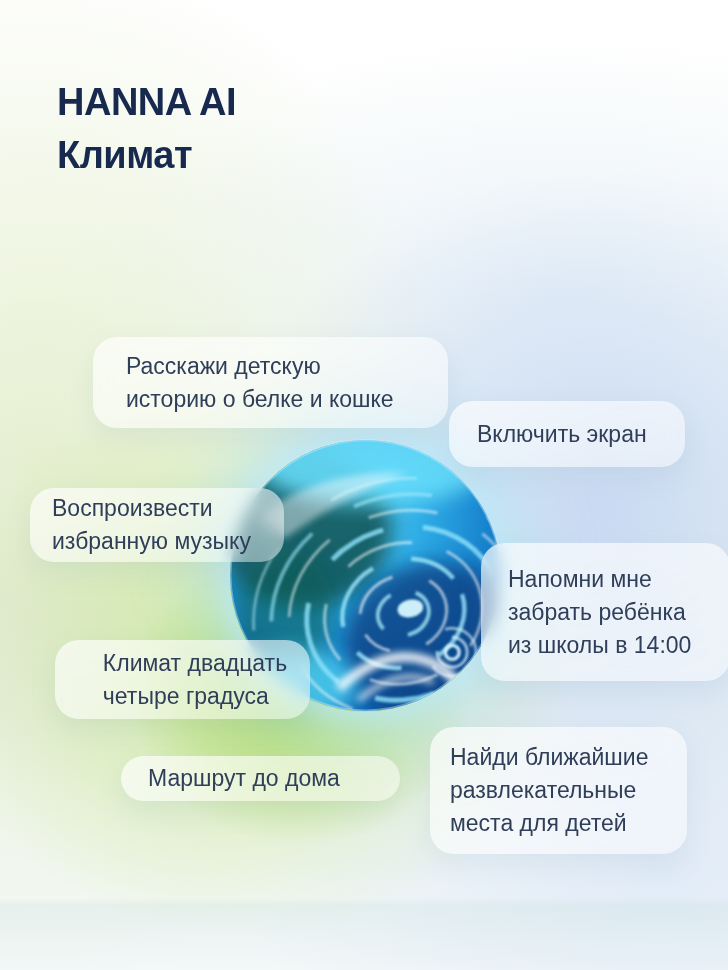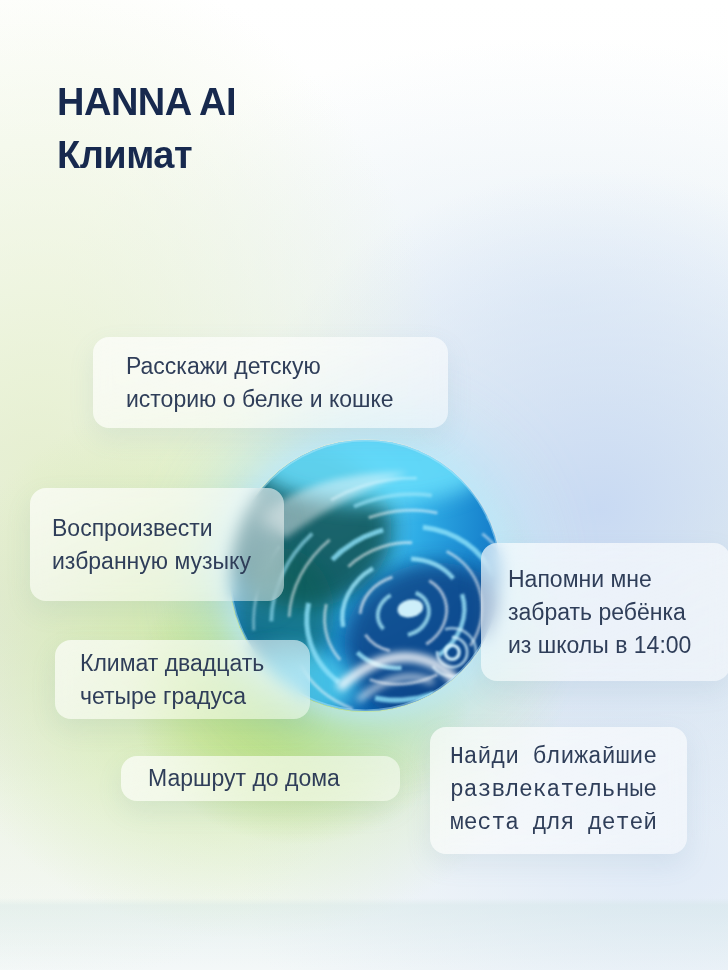--- a/index.html
+++ b/index.html
@@ -31,34 +31,34 @@
   .orb{
     position:absolute;left:229px;top:439px;width:273px;height:273px;z-index:1;
     border-radius:50%;
     box-shadow:0 0 70px 24px rgba(176,228,250,0.75), 0 0 22px 6px rgba(210,242,255,0.6);
   }
   .orb svg{display:block;width:273px;height:273px;}
   .bubble{
     position:absolute;z-index:2;
     display:flex;align-items:center;
     background:linear-gradient(160deg, rgba(255,255,255,0.68) 0%, rgba(255,255,255,0.46) 100%);
-    border-radius:16px;
+    border-radius:24px;
     box-shadow:0 10px 26px rgba(110,145,170,0.12);
     -webkit-backdrop-filter:blur(8px);backdrop-filter:blur(8px);
   }
   .bubble-text{
     color:#2f3e59;font-size:23px;line-height:33px;white-space:pre-line;
   }
   .b1{left:93px; top:337px;width:322px;height:91px; padding-left:33px;}
   .b2{left:449px;top:401px;width:208px;height:66px; padding-left:28px;}
-  .b3{left:30px; top:488px;width:232px;height:113px; padding-left:22px;}
+  .b3{left:30px; top:488px;width:232px;height:74px; padding-left:22px;}
   .b4{left:481px;top:543px;width:222px;height:138px;padding-left:27px;}
-  .b5{left:55px; top:640px;width:230px;height:79px; padding-left:25px;}
+  .b5{left:55px; top:640px;width:230px;height:79px; padding-left:25px;justify-content:center;}
   .b6{left:121px;top:756px;width:252px;height:45px; padding-left:27px;}
-  .b7{left:430px;top:727px;width:237px;height:127px;padding-left:20px;font-family:Liberation Mono, monospace;}
+  .b7{left:430px;top:727px;width:237px;height:127px;padding-left:20px;}
 </style>
 </head>
 <body>
 
 <div class="page">
 
   <header class="title">
     <div>HANNA AI</div>
     <div>Климат</div>
   </header>
@@ -115,20 +115,23 @@
         <path d="M28,78 Q92,30 180,34 Q120,54 56,100 Z" fill="#ffffff" opacity="0.45" filter="url(#blurMid)"></path>
       </g>
       <circle cx="137" cy="137" r="135.5" fill="none" stroke="#bdeefe" stroke-opacity="0.45" stroke-width="2"></circle>
     </svg>
   </div>
 
   <div class="bubble b1">
     <span class="bubble-text">Расскажи детскую
 историю о белке и кошке</span>
   </div>
+  <div class="bubble b2">
+    <span class="bubble-text">Включить экран</span>
+  </div>
   <div class="bubble b3">
     <span class="bubble-text">Воспроизвести
 избранную музыку</span>
   </div>
   <div class="bubble b4">
     <span class="bubble-text">Напомни мне
 забрать ребёнка
 из школы в 14:00</span>
   </div>
   <div class="bubble b5">

